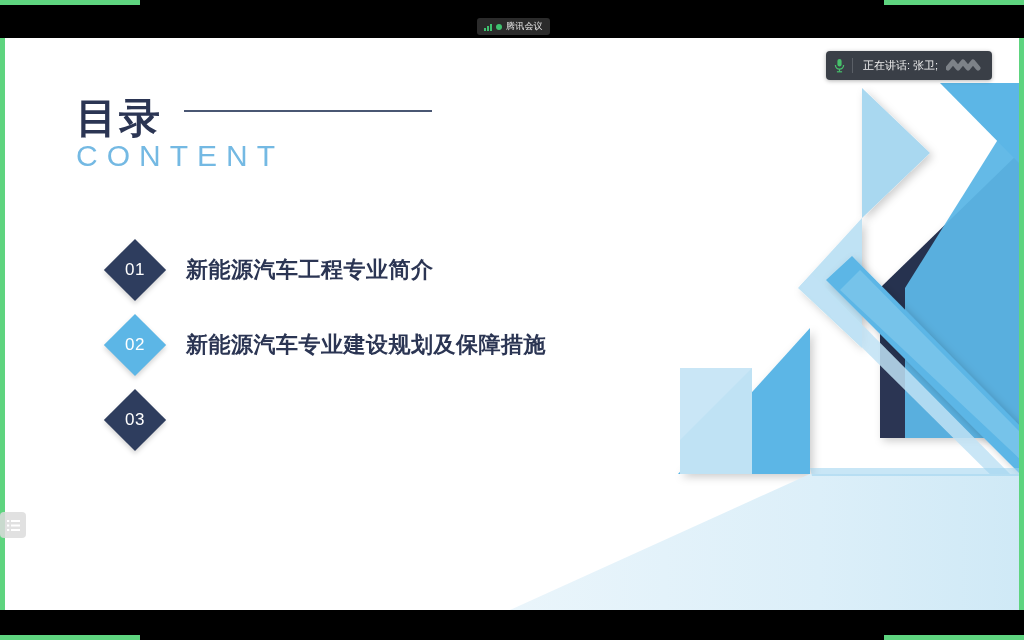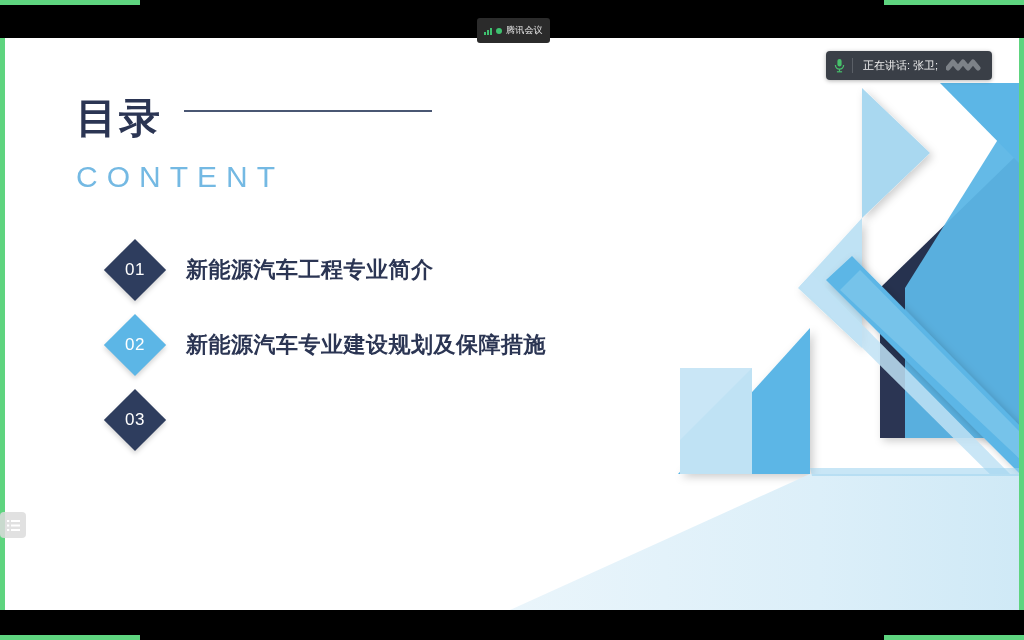--- a/index.html
+++ b/index.html
@@ -42,21 +42,21 @@
   .bar-top    { left: 140px; top: 0;     width: 744px; height: 38px; }
   .bar-bottom { left: 140px; bottom: 0;  width: 744px; height: 30px; }
   .bar-top-fill    { left: 0; top: 5px;  width: 1024px; height: 33px; }
   .bar-bottom-fill { left: 0; bottom: 5px; width: 1024px; height: 25px; }
 
   
   .notch {
     position: absolute;
     left: 477px;
     top: 18px;
-    height: 25px;
+    height: 17px;
     display: flex;
     align-items: center;
     gap: 4px;
     padding: 0 7px;
     background: #2b2b2b;
     border-radius: 3px;
     z-index: 60;
   }
   .notch-label {
     color: #e9e9e9;
@@ -110,21 +110,21 @@
     margin-top: 20px;
   }
   .title-rule {
     width: 248px;
     height: 2px;
     background: #4a5773;
     margin-left: 22px;
     margin-top: 4px;
   }
   .title-en {
-    margin-top: 23px;
+    margin-top: 2px;
     font-size: 30px;
     color: #74b9e3;
     letter-spacing: 9px;
     line-height: 1;
     font-weight: 400;
   }
 
   
   .content-list {
     position: absolute;

